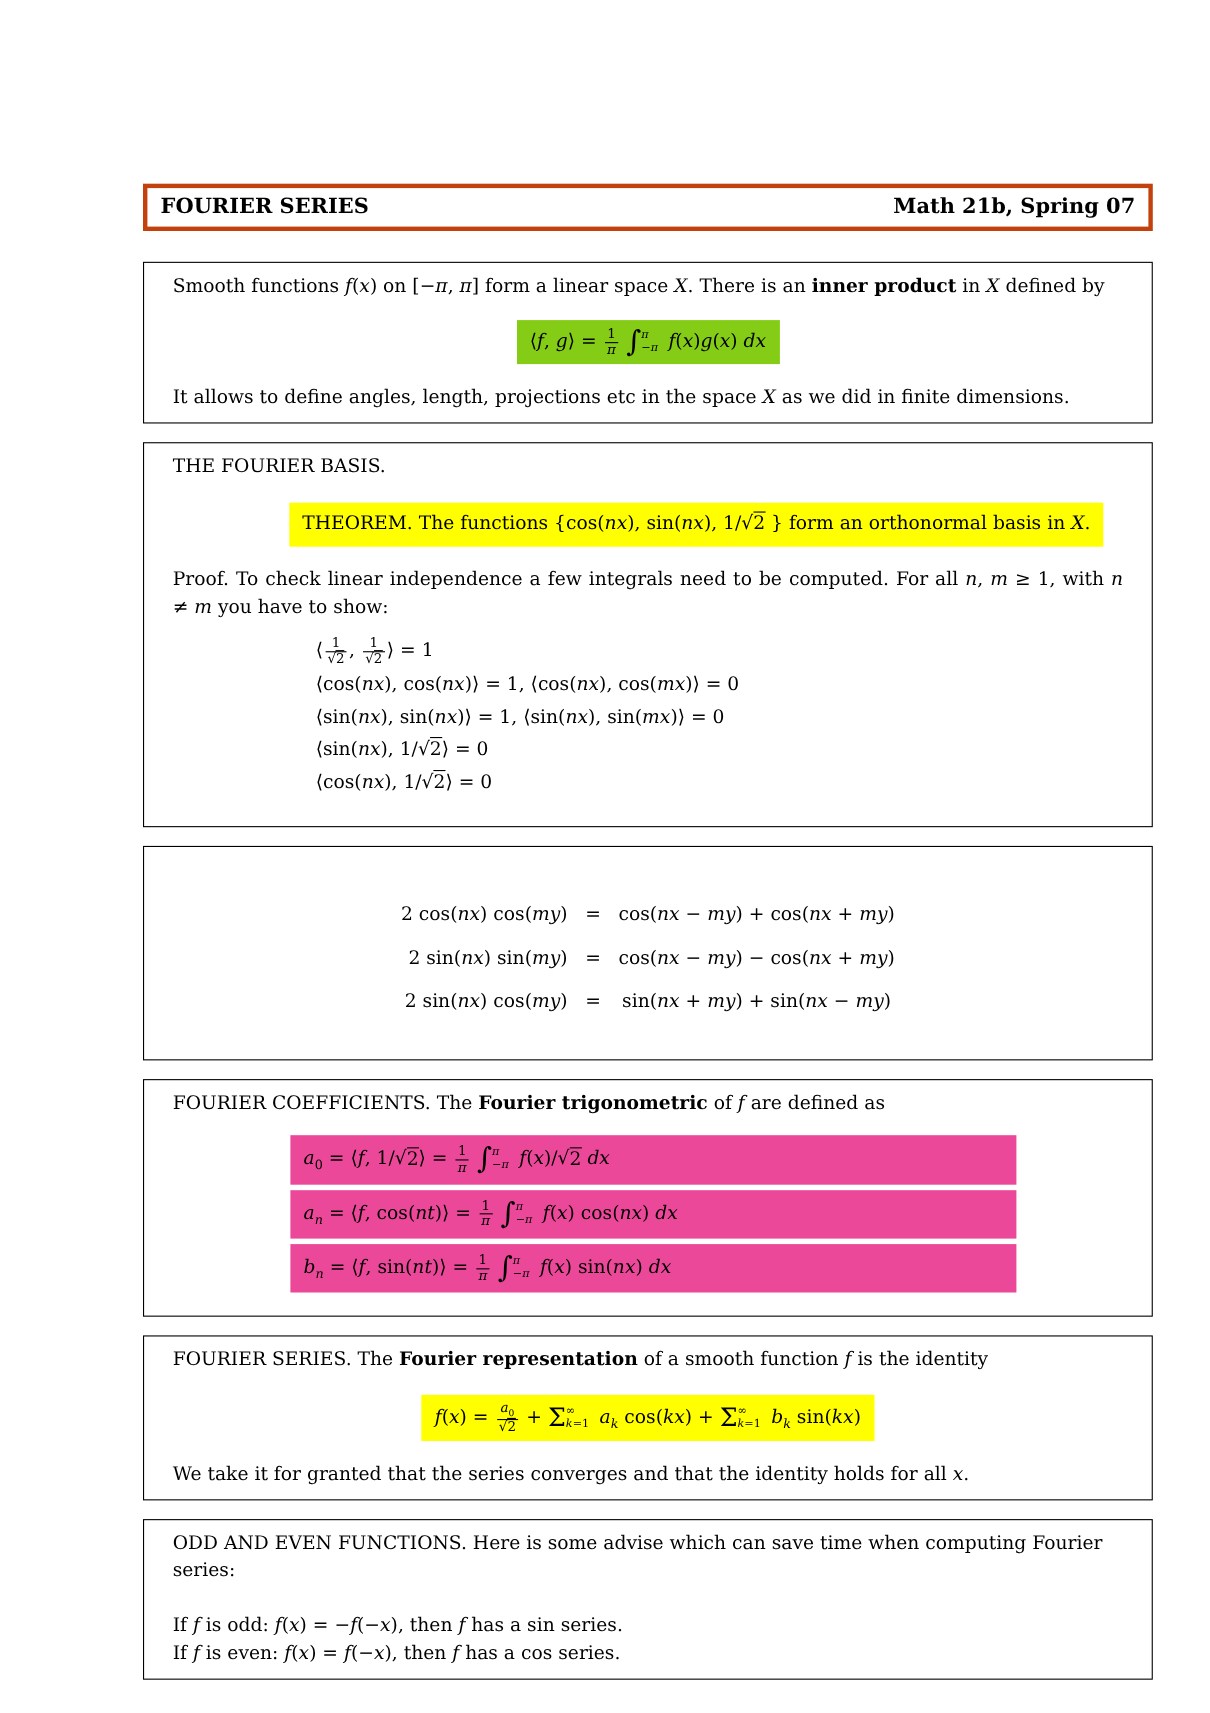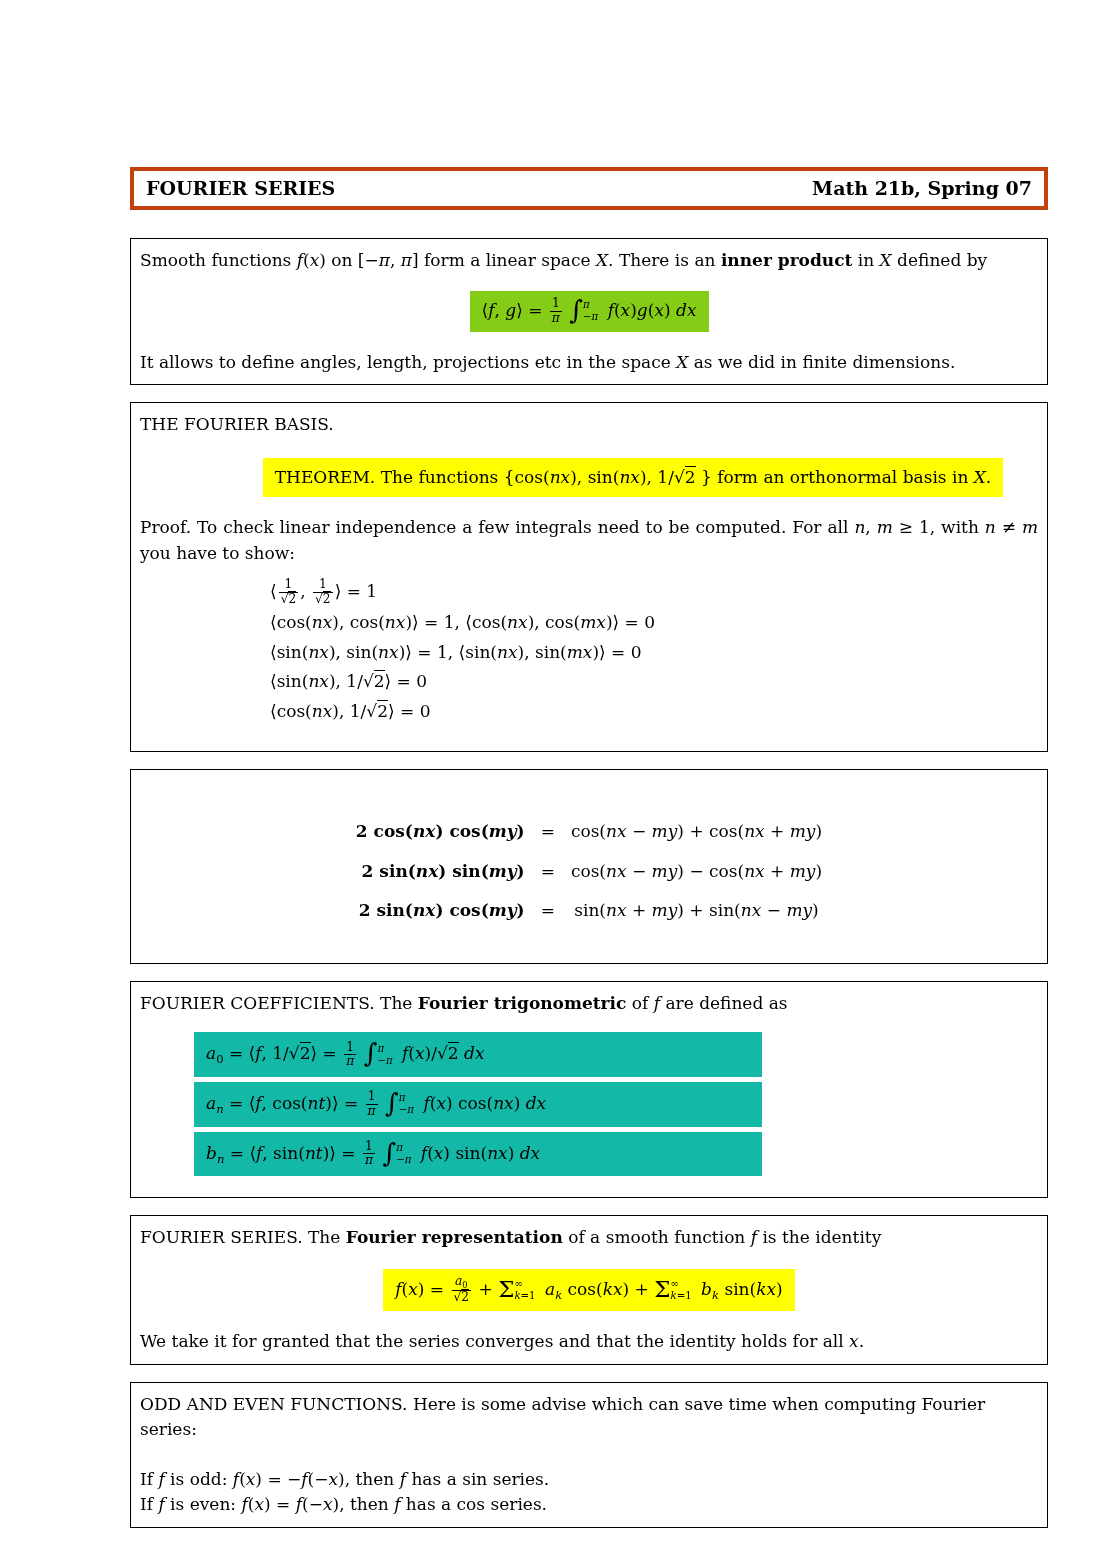--- a/index.html
+++ b/index.html
@@ -9,21 +9,21 @@
     background:#ffffff;color:#000;
     font-family:"DejaVu Serif","Liberation Serif",serif;
     font-size:17px;line-height:1.5;
   }
   .col{margin-left:130px;width:918px;box-sizing:border-box;}
   .hbox{
     display:flex;justify-content:space-between;align-items:baseline;
     border:4px solid #c2410c;padding:3px 12px;box-sizing:border-box;
     font-weight:bold;font-size:19px;
   }
-  .box{border:1.5px solid #000;padding:9px 9px;box-sizing:border-box;margin-top:17px;}
+  .box{border:1.5px solid #000;padding:9px 26px;box-sizing:border-box;margin-top:17px;}
   .box.first{margin-top:28px;}
   p{margin:0;}
   .just{text-align:justify;}
   .center{text-align:center;}
   .hl{display:inline-block;padding:6px 12px;}
   .pink{background:#84cc16;}
   .yellow{background:#ffff00;}
   
   i{font-style:italic;}
   sup,sub{font-size:0.68em;}
@@ -36,23 +36,23 @@
   .lm{display:inline-flex;flex-direction:column;vertical-align:middle;
       font-size:0.6em;line-height:1.2;text-align:left;margin:0 4px 0 0;}
   .sq{border-top:1px solid #000;}
   
   .theorem-wrap{margin:20px 0 18px 88px;text-align:center;}
   .theorem-wrap .hl{padding:7px 12px;}
   .eqs{margin:12px 0 18px 130px;}
   .eqs .eq{margin:4px 0;}
   .trig{display:grid;grid-template-columns:auto auto auto;justify-content:center;
         column-gap:16px;row-gap:14px;margin:40px 0 30px;}
-  .trig .lhs{text-align:right;font-weight:bold;}
+  .trig .lhs{text-align:right;}
   .trig .rhs{text-align:center;}
-  .crow{background:#14b8a6;width:568px;margin-left:54px;margin-top:5px;
+  .crow{background:#ec4899;width:660px;margin-left:107px;margin-top:5px;
         padding:8px 12px;box-sizing:border-box;}
   .crow.firstrow{margin-top:16px;}
   .coeff-pad{height:12px;}
   .formula-line{margin:18px 0;}
   .gap{height:24px;}
 </style>
 </head>
 <body>
 
 <div class="page">

